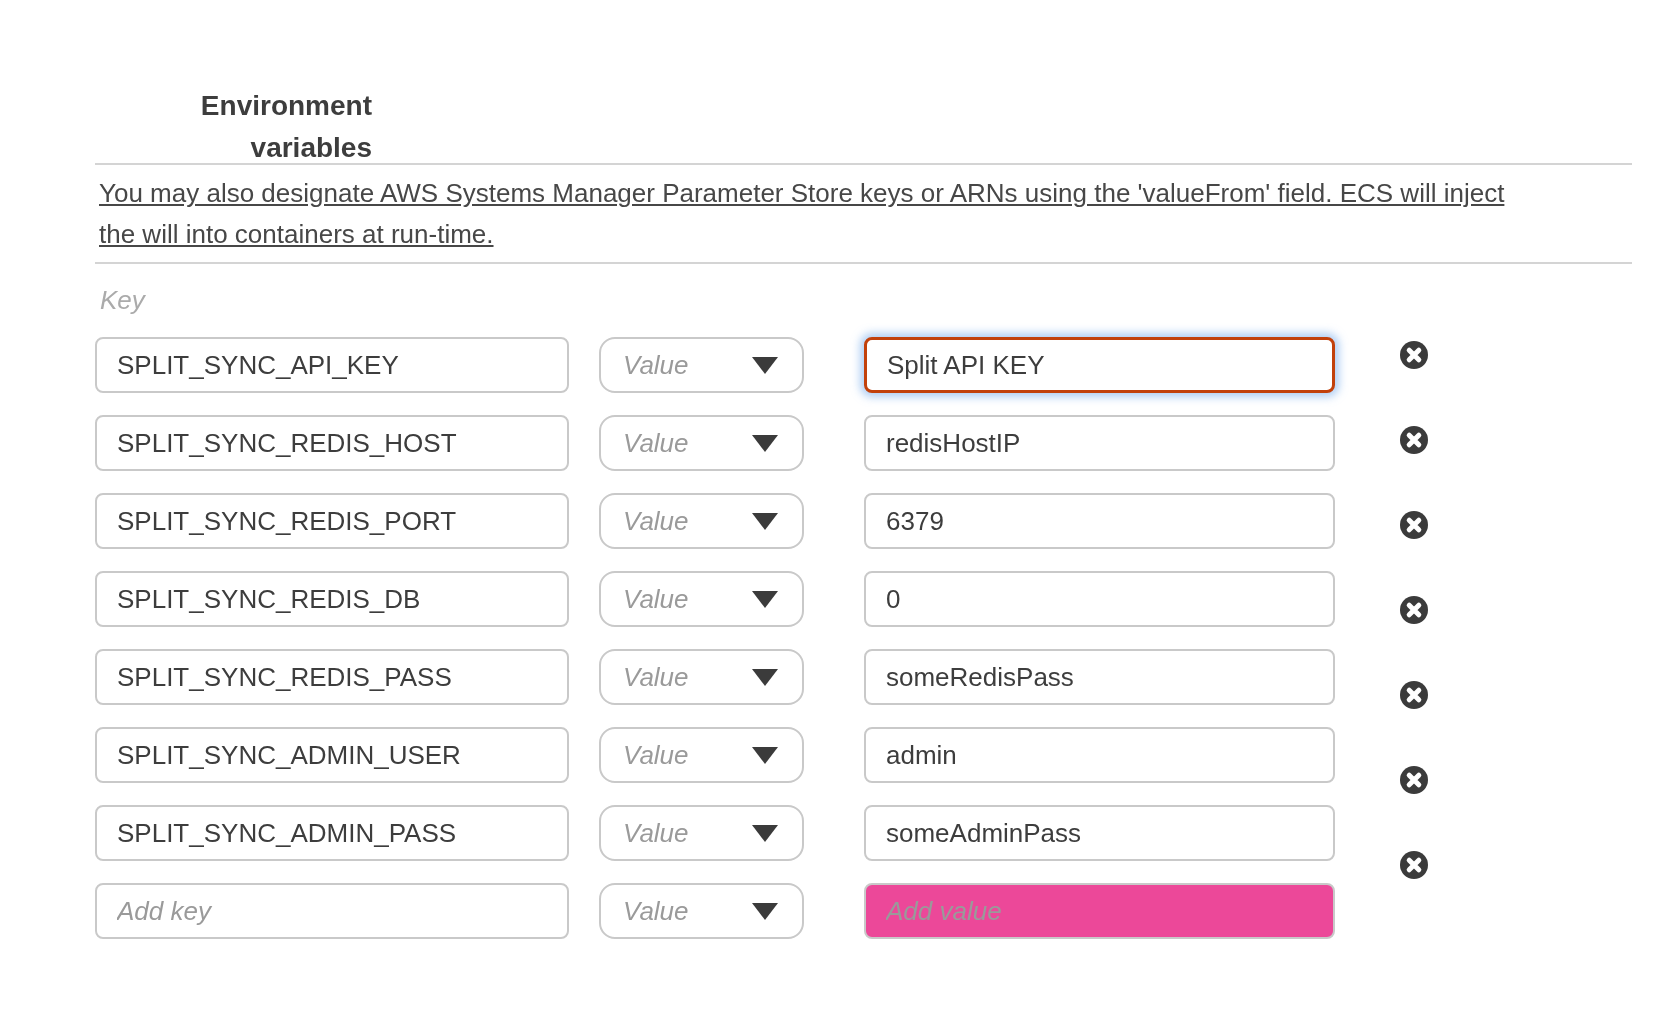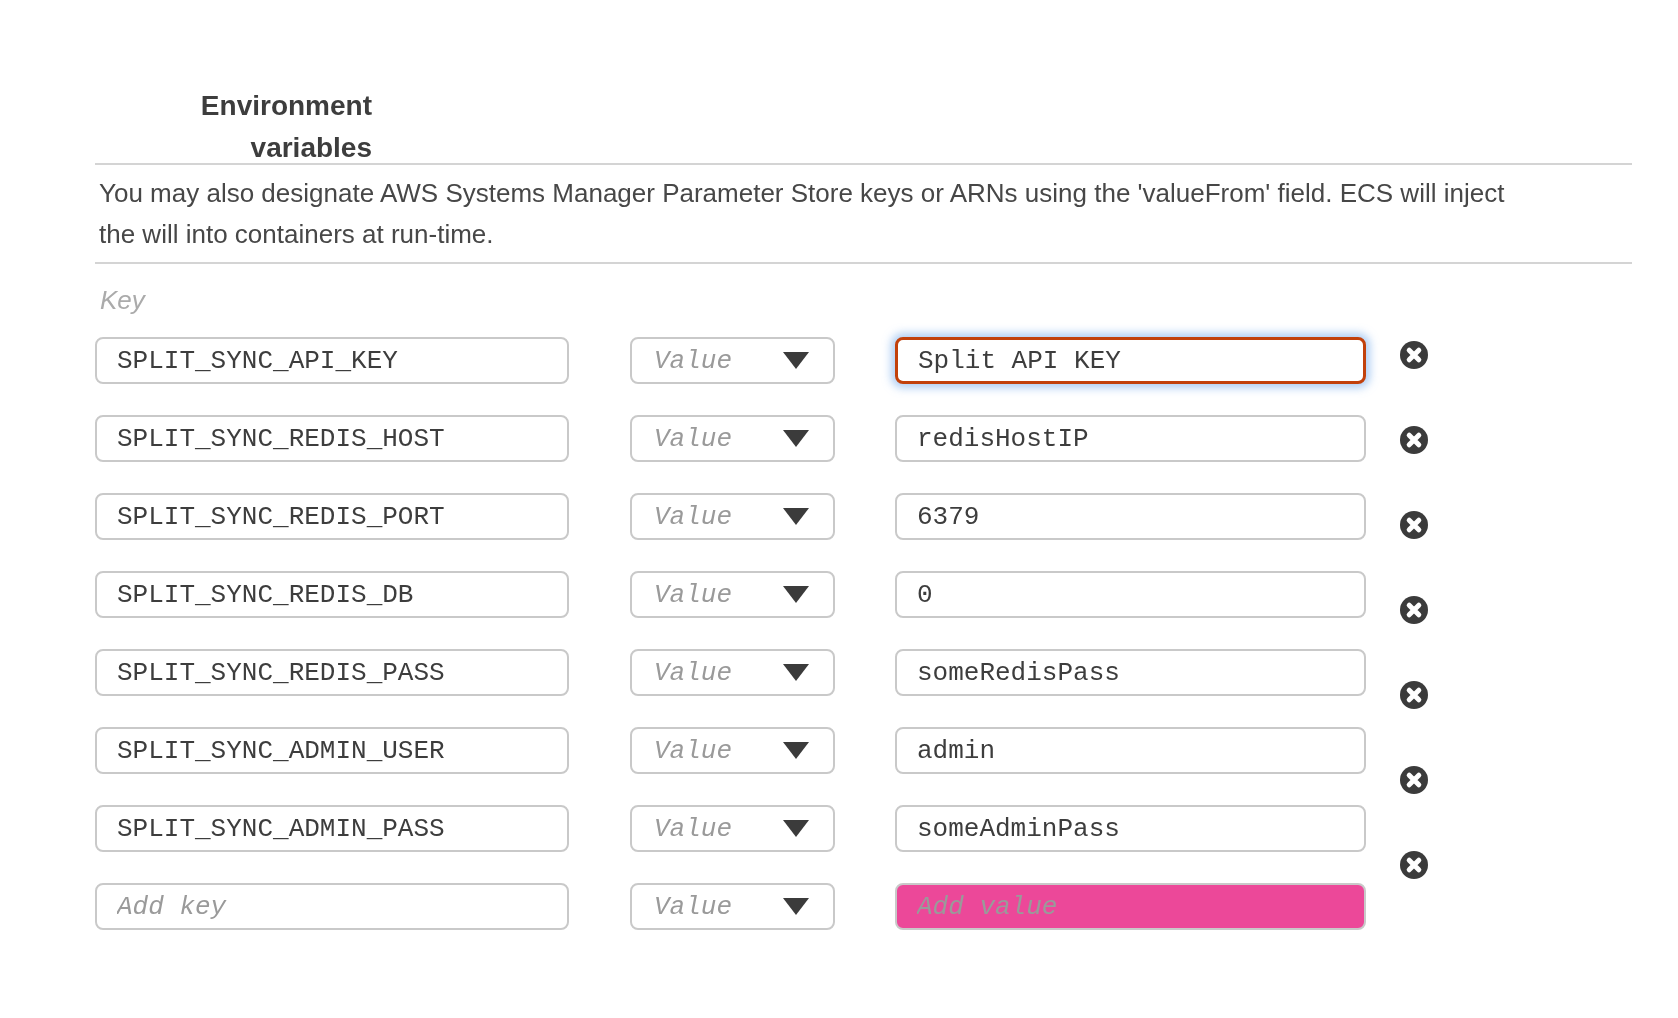--- a/index.html
+++ b/index.html
@@ -24,44 +24,44 @@
   .divider {
     position: absolute; left: 95px; width: 1537px; height: 0;
     border-top: 2px solid #d4d4d4;
   }
   .divider.d1 { top: 163px; }
   .divider.d2 { top: 262px; }
 
   
   .description {
     position: absolute; left: 99px; top: 173px; width: 1535px;
-    font-size: 26px; line-height: 41px; color: #474747;
+    font-size: 26px; line-height: 41px; color: #474747; text-decoration: underline;
   }
 
   
   .key-header {
     position: absolute; left: 100px; top: 285px;
     font-size: 26px; font-style: italic; color: #ababab;
   }
 
   
   .rows { position: absolute; left: 95px; top: 337px; width: 1300px; }
   .env-row { display: flex; align-items: stretch; height: 56px; margin-bottom: 22px; }
 
   .box {
-    box-sizing: border-box; height: 47px;
+    box-sizing: border-box; height: 56px;
     border: 2px solid #c9c9c9; border-radius: 8px;
-    background: #ffffff; font-family: Liberation Mono, monospace;
+    background: #ffffff; font-family: Liberation Sans, sans-serif;
     font-size: 26px; color: #3d3d3d;
   }
   input.box { padding: 0 20px; outline: none; width: 100%; }
   input.box::placeholder { color: #9a9a9a; font-style: italic; opacity: 1; }
 
   .key-cell   { width: 474px; }
-  .type-cell  { width: 205px; margin-left: 61px; }
+  .type-cell  { width: 205px; margin-left: 30px; border-radius: 16px; }
   .value-cell { width: 471px; margin-left: 60px; }
 
   .dropdown {
     display: flex; align-items: center; justify-content: space-between;
     padding: 0 24px 0 22px; cursor: pointer; user-select: none;
   }
   .dropdown .dd-label { font-style: italic; color: #9a9a9a; font-size: 26px; }
   .caret {
     width: 0; height: 0;
     border-left: 13px solid transparent; border-right: 13px solid transparent;

